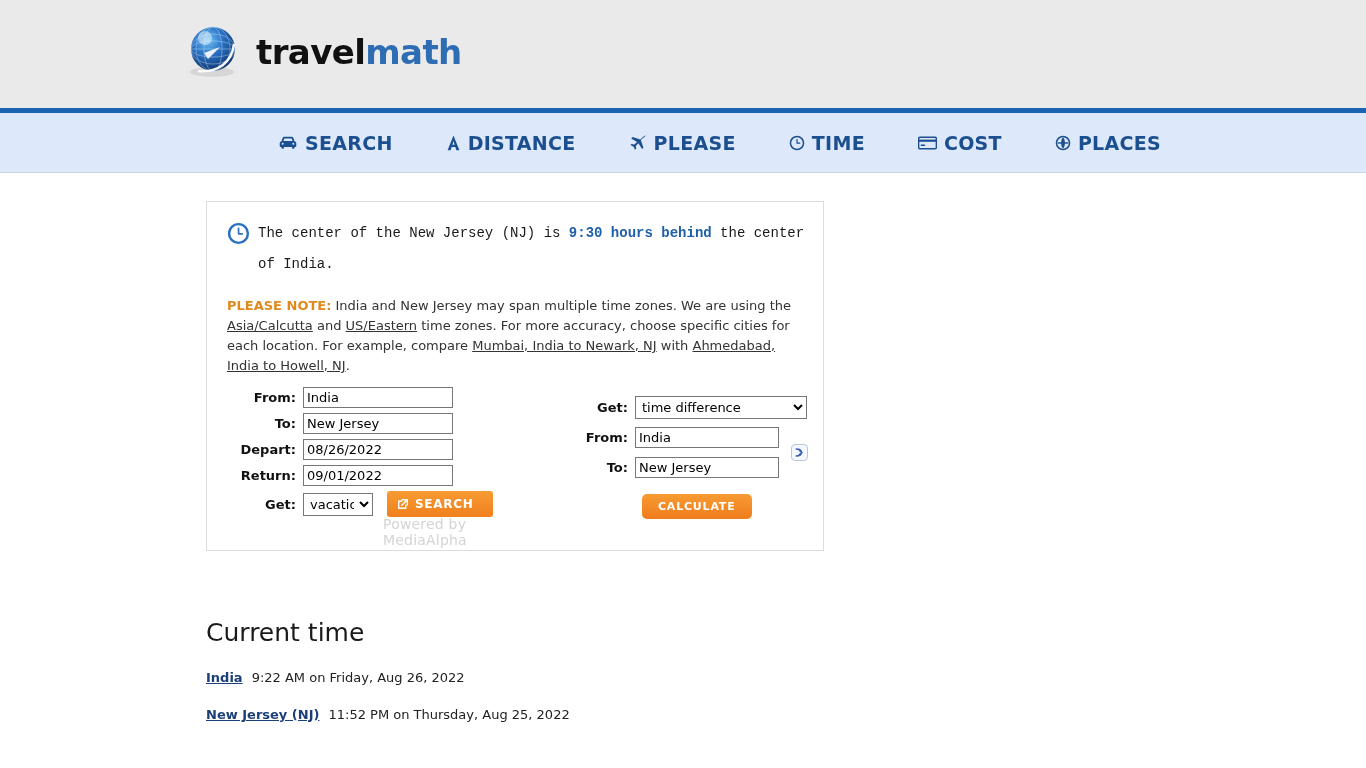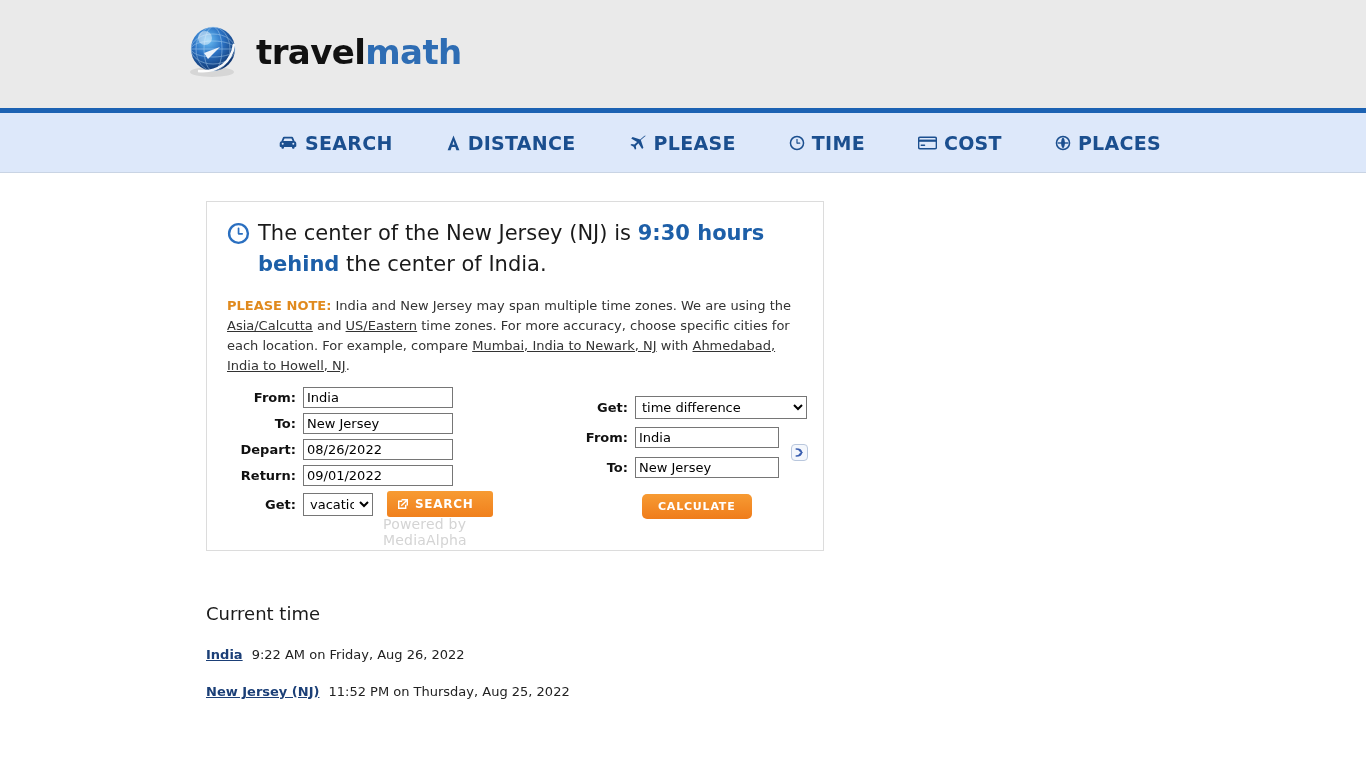--- a/index.html
+++ b/index.html
@@ -81,24 +81,25 @@
     width: 618px;
     border: 1px solid #dcdcdc;
     background: linear-gradient(to bottom, #ffffff 0%, #ffffff 52%, #f7f7f7 52%, #f7f7f7 100%);
   }
   .card-top { padding: 16px 16px 6px 16px; background: #ffffff; }
 
   .headline {
     display: flex;
     align-items: flex-start;
     gap: 8px;
-    font-size: 21px;
+    font-size: 14px;
     color: #1a1a1a;
     line-height: 31px;
     padding-left: 4px;
+    font-family: Liberation Mono, monospace;
   }
   .clock-ico { flex: 0 0 auto; margin-top: 4px; }
   .clock-ico svg { display: block; }
   .hl-strong { color: #1d5fa8; font-weight: bold; }
 
   .note {
     margin: 16px 4px 0 4px;
     font-size: 13px;
     color: #333333;
     line-height: 20px;
@@ -226,24 +227,24 @@
     font-family: "DejaVu Sans", "Liberation Sans", sans-serif;
   }
 
   
   .section {
     position: absolute;
     left: 206px; top: 430px;
     width: 700px;
   }
   .section-title {
-    font-size: 18px;
+    font-size: 25px;
     color: #1a1a1a;
     font-weight: normal;
-    margin: 0 0 22px 0;
+    margin: 15px 0 22px 0;
   }
   .time-row {
     margin-bottom: 19px;
     font-size: 13px;
     color: #222222;
     line-height: 18px;
   }
   .time-place {
     color: #1b3f77;
     font-weight: bold;

